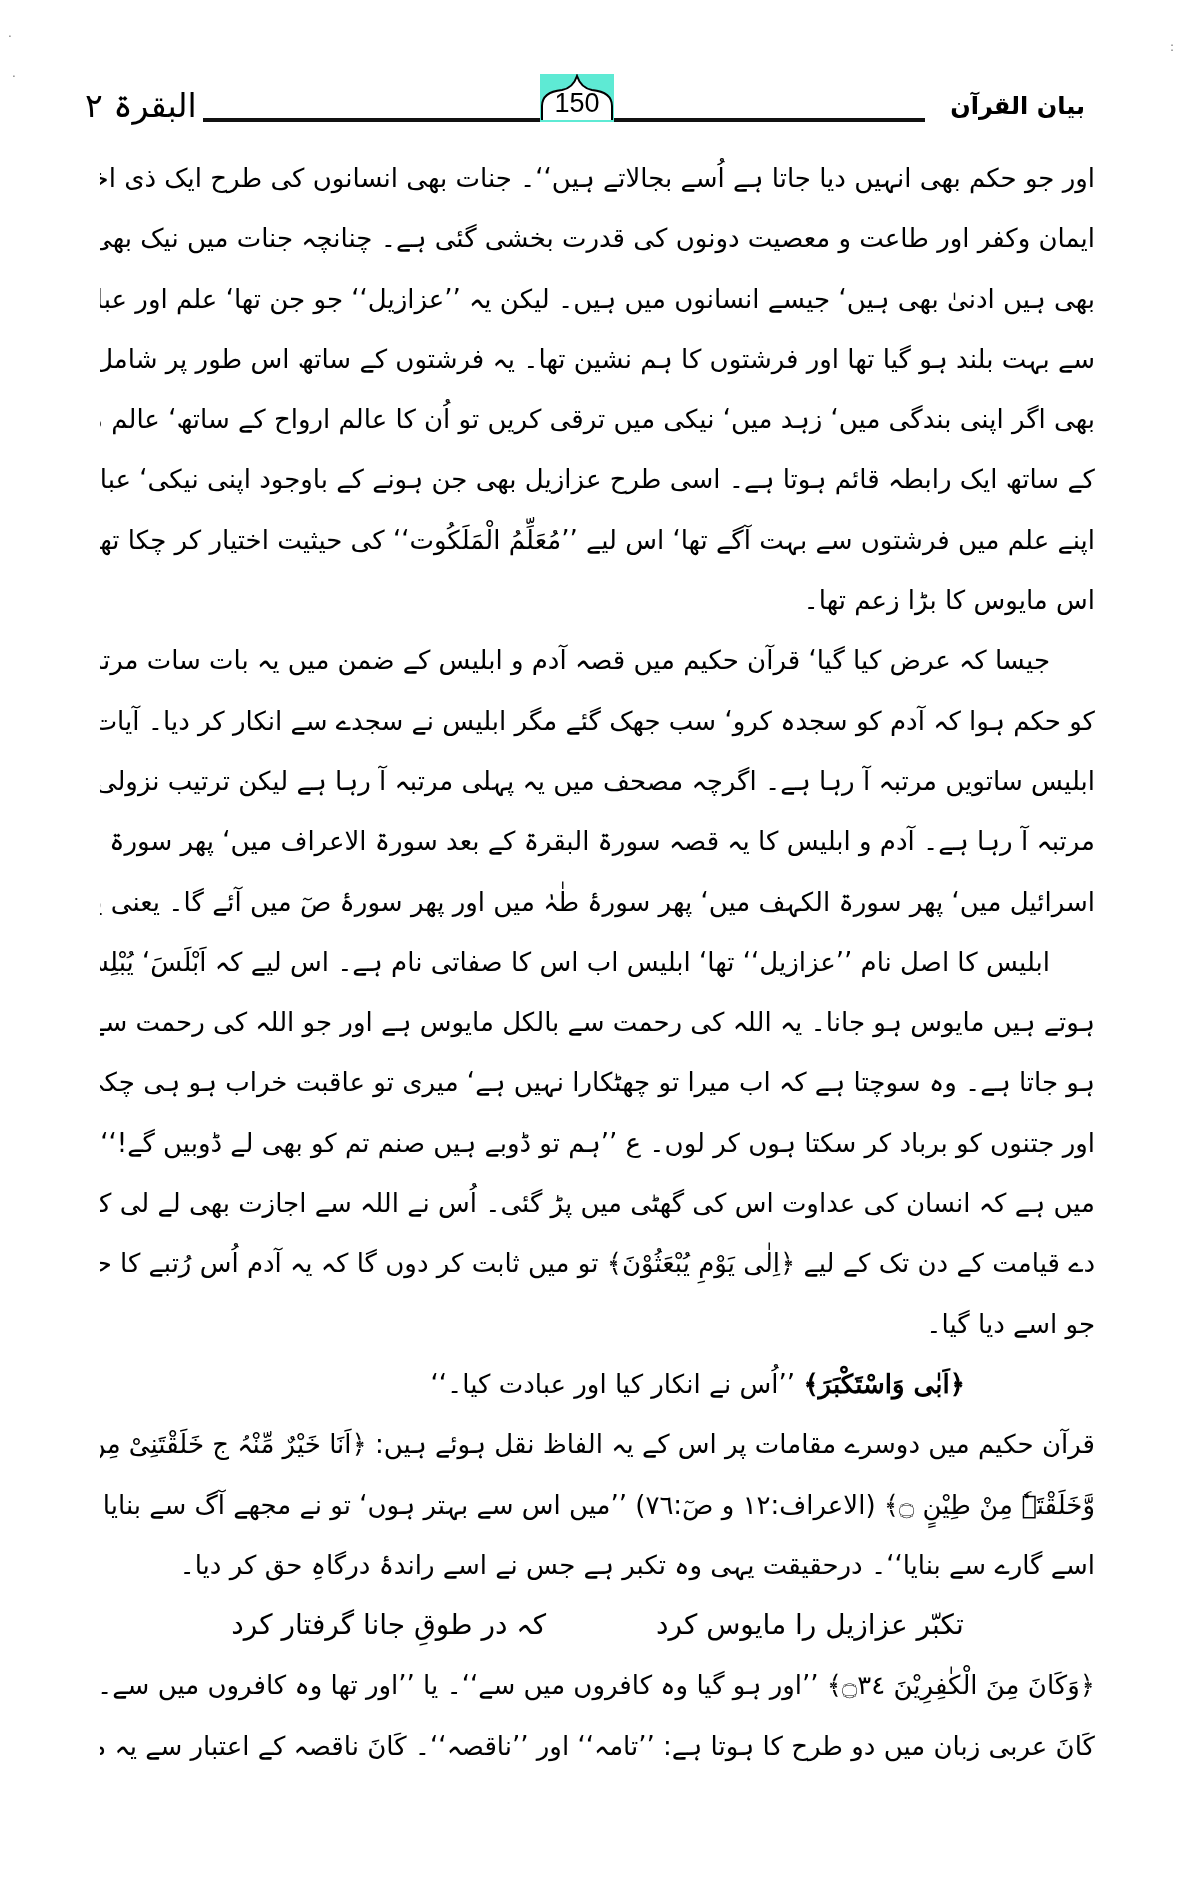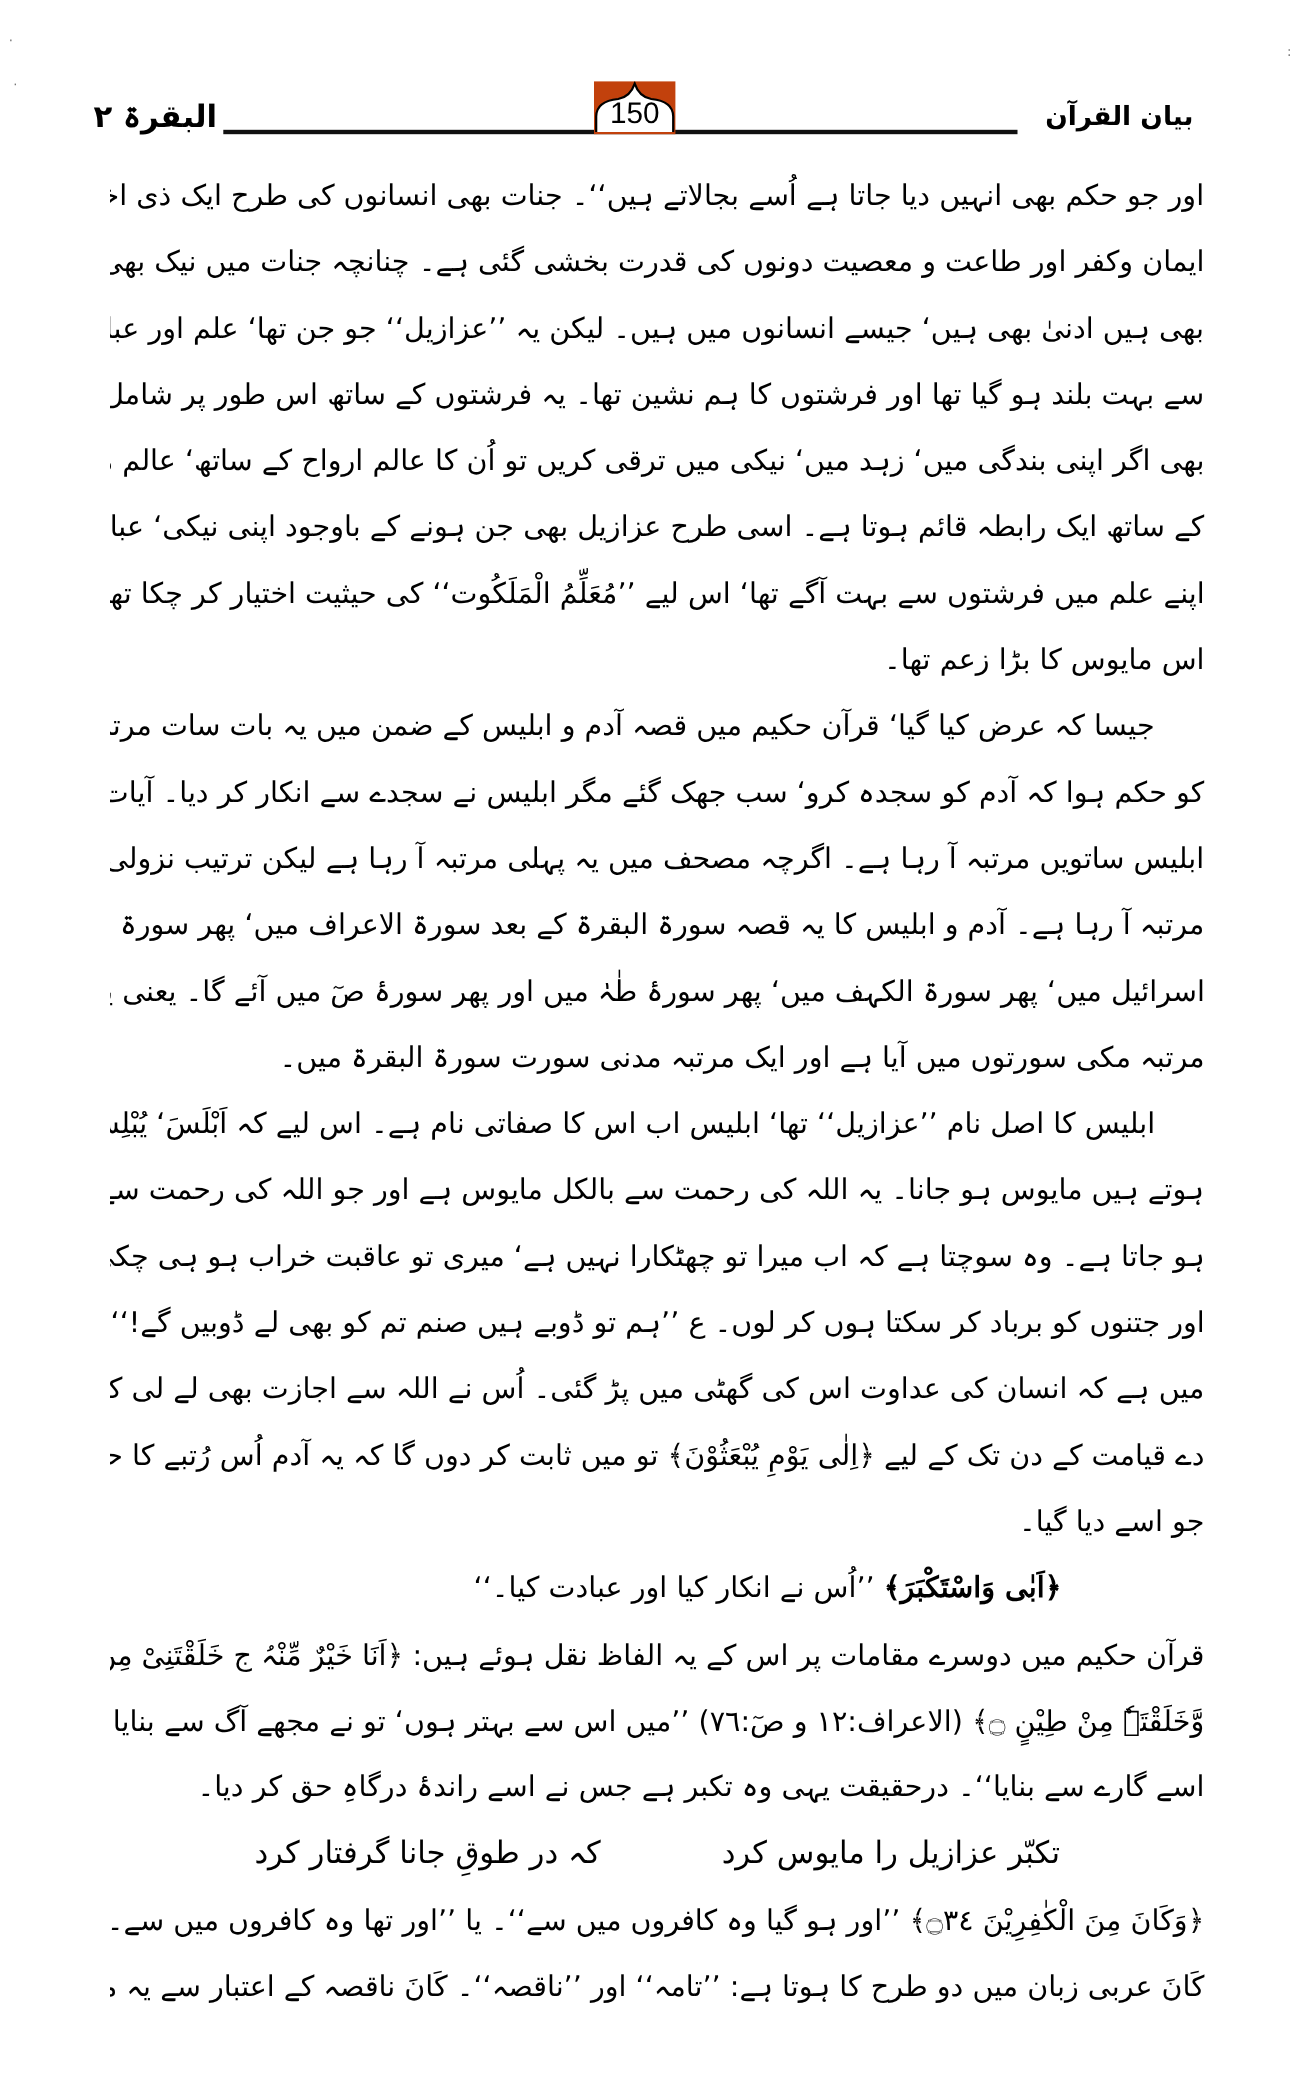--- a/index.html
+++ b/index.html
@@ -45,34 +45,34 @@
       font-weight: bold;
       direction: rtl;
       background: #fff;
       padding-left: 6px;
       line-height: 36px;
     }
     .header-title-left {
       position: absolute;
       left: -10px;
       top: 0px;
-      font-size: 28px;
-      font-weight: bold;
+      font-size: 33px;
+      font-weight: normal;
       direction: rtl;
       background: #fff;
       padding-right: 6px;
       line-height: 36px;
     }
     .page-number-badge {
       position: absolute;
       left: 445px;
       top: -14px;
       width: 74px;
       height: 48px;
-      background: #c2410c;
+      background: #5eead4;
     }
     .page-number-badge svg {
       position: absolute;
       left: 0; top: 0;
     }
     .page-number {
       position: absolute;
       left: 0; right: 0;
       top: 14px;
       text-align: center;
@@ -150,21 +150,20 @@
     <span class="line">سے بہت بلند ہو گیا تھا اور فرشتوں کا ہم نشین تھا۔ یہ فرشتوں کے ساتھ اس طور پر شامل تھا جیسے بہت سے انسان</span>
     <span class="line">بھی اگر اپنی بندگی میں‘ زہد میں‘ نیکی میں ترقی کریں تو اُن کا عالم ارواح کے ساتھ‘ عالم ملائکہ کے ساتھ اور ملأ اعلیٰ</span>
     <span class="line">کے ساتھ ایک رابطہ قائم ہوتا ہے۔ اسی طرح عزازیل بھی جن ہونے کے باوجود اپنی نیکی‘ عبادت‘ پارسائی اور</span>
     <span class="line">اپنے علم میں فرشتوں سے بہت آگے تھا‘ اس لیے ’’مُعَلِّمُ الْمَلَکُوت‘‘ کی حیثیت اختیار کر چکا تھا اور اسے اپنی</span>
     <span class="line short">اس مایوس کا بڑا زعم تھا۔</span>
     <span class="line indent">جیسا کہ عرض کیا گیا‘ قرآن حکیم میں قصہ آدم و ابلیس کے ضمن میں یہ بات سات مرتبہ آئی ہے کہ فرشتوں</span>
     <span class="line">کو حکم ہوا کہ آدم کو سجدہ کرو‘ سب جھک گئے مگر ابلیس نے سجدے سے انکار کر دیا۔ آیات زیر مطالعہ میں قصہ آدم و</span>
     <span class="line">ابلیس ساتویں مرتبہ آ رہا ہے۔ اگرچہ مصحف میں یہ پہلی مرتبہ آ رہا ہے لیکن ترتیب نزولی کے اعتبار سے یہاں ساتویں</span>
     <span class="line">مرتبہ آ رہا ہے۔ آدم و ابلیس کا یہ قصہ سورۃ البقرۃ کے بعد سورۃ الاعراف میں‘ پھر سورۃ الحجر میں‘ پھر سورۂ بنی</span>
     <span class="line">اسرائیل میں‘ پھر سورۃ الکہف میں‘ پھر سورۂ طٰہٰ میں اور پھر سورۂ صٓ میں آئے گا۔ یعنی یہ قصہ قرآن حکیم میں چھ</span>
-    <span class="line short">مرتبہ مکی سورتوں میں آیا ہے اور ایک مرتبہ مدنی سورت سورۃ البقرۃ میں۔</span>
     <span class="line indent">ابلیس کا اصل نام ’’عزازیل‘‘ تھا‘ ابلیس اب اس کا صفاتی نام ہے۔ اس لیے کہ اَبْلَسَ‘ یُبْلِسُ‘ کے معنی</span>
     <span class="line">ہوتے ہیں مایوس ہو جانا۔ یہ اللہ کی رحمت سے بالکل مایوس ہے اور جو اللہ کی رحمت سے مایوس ہو جائے وہ شیطان</span>
     <span class="line">ہو جاتا ہے۔ وہ سوچتا ہے کہ اب میرا تو چھٹکارا نہیں ہے‘ میری تو عاقبت خراب ہو ہی چکی ہے‘ لہٰذا میں اپنے ساتھ</span>
     <span class="line">اور جتنوں کو برباد کر سکتا ہوں کر لوں۔ ع ’’ہم تو ڈوبے ہیں صنم تم کو بھی لے ڈوبیں گے!‘‘ اب وہ شیطان اس معنی</span>
     <span class="line">میں ہے کہ انسان کی عداوت اس کی گھٹی میں پڑ گئی۔ اُس نے اللہ سے اجازت بھی لے لی کہ مجھے مہلت دے</span>
     <span class="line">دے قیامت کے دن تک کے لیے ﴿اِلٰی یَوْمِ یُبْعَثُوْنَ﴾ تو میں ثابت کر دوں گا کہ یہ آدم اُس رُتبے کا حق دار نہ تھا</span>
     <span class="line short">جو اسے دیا گیا۔</span>
 
     <span class="line center-quote">
       <span class="verse">﴿اَبٰی وَاسْتَکْبَرَ﴾</span>

